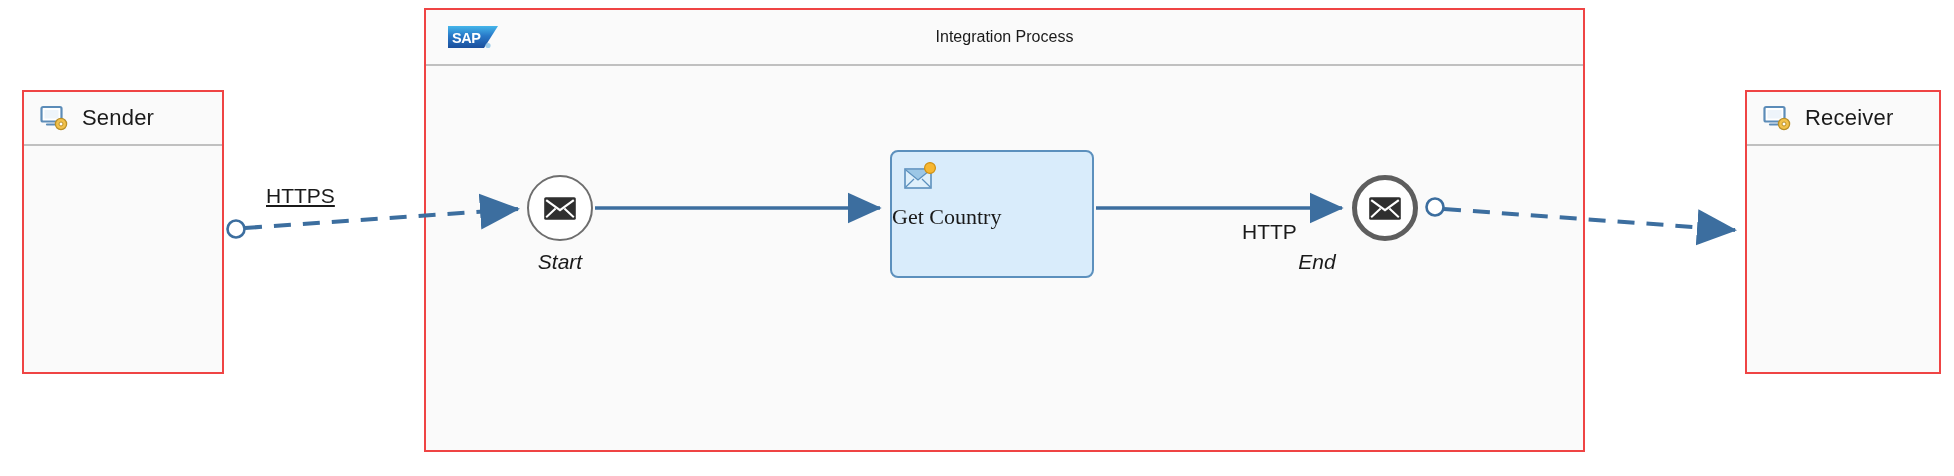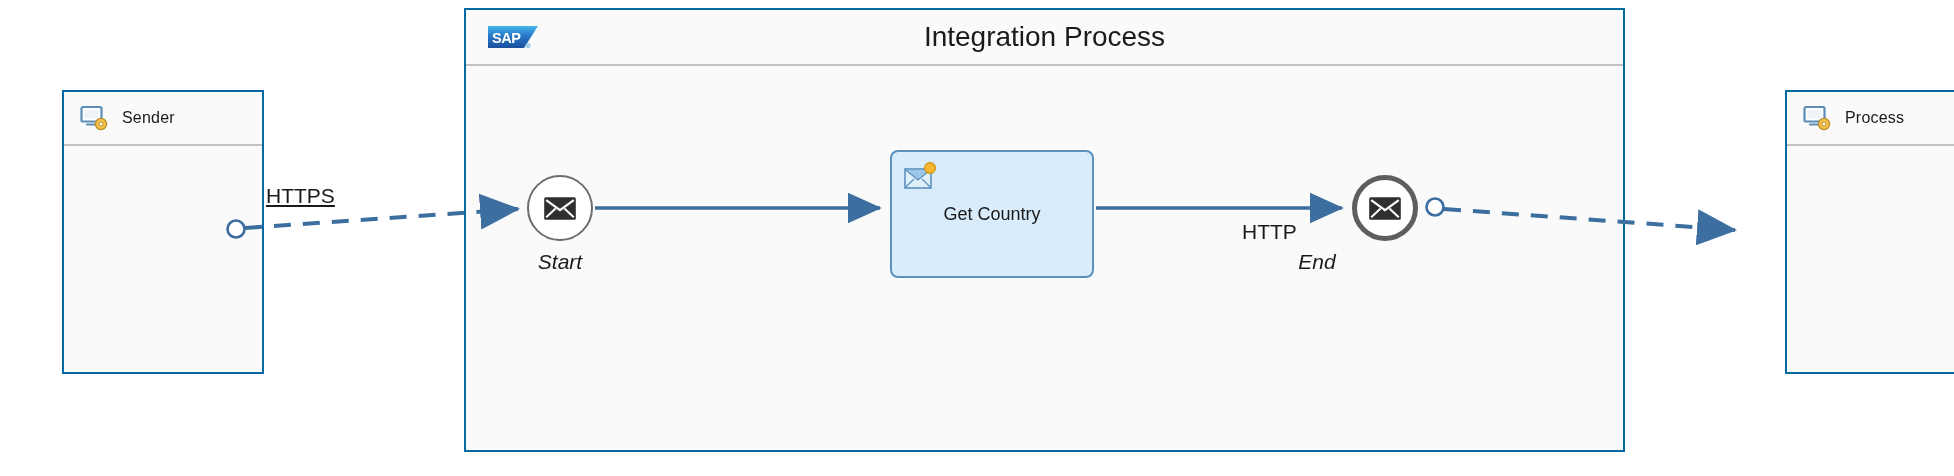--- a/index.html
+++ b/index.html
@@ -8,50 +8,49 @@
     background: #ffffff;
     font-family: "Liberation Sans", sans-serif;
     overflow: hidden;
   }
   #canvas { position: relative; width: 1954px; height: 476px; background: #fff; }
 
   
   .pool {
     position: absolute;
     background: #fafafa;
-    border: 2px solid #0369a1;
-    margin-left: 40px;
+    border: 2px solid #ef4444;
   }
   .pool-header {
     position: relative;
     height: 54px;
     border-bottom: 2px solid #c0c0c0;
     background: #fafafa;
     display: flex;
     align-items: center;
   }
   .pool-body { background: #fafafa; width: 100%; }
 
   #sender-pool  { left: 22px;   top: 90px;  width: 202px;  height: 284px; }
   #receiver-pool{ left: 1745px; top: 90px;  width: 196px;  height: 284px; }
   #process-pool { left: 424px;  top: 8px;   width: 1161px; height: 444px; }
 
   .participant-icon { margin-left: 16px; width: 28px; height: 26px; flex: 0 0 auto; }
   .participant-label {
     margin-left: 14px;
-    font-size: 16px;
+    font-size: 22px;
     color: #1a1a1a;
     letter-spacing: .2px;
     white-space: nowrap;
   }
 
   
   #process-pool .pool-header { height: 56px; justify-content: center; }
   #sap-logo { position: absolute; left: 22px; top: 50%; transform: translateY(-50%); width: 52px; height: 26px; }
-  #process-title { font-size: 28px; color: #1a1a1a; }
+  #process-title { font-size: 16px; color: #1a1a1a; }
 
   
   #wires { position: absolute; left: 0; top: 0; width: 1954px; height: 476px; pointer-events: none; }
 
   
   .event {
     position: absolute;
     border-radius: 50%;
     background: #ffffff;
     display: flex; align-items: center; justify-content: center;
@@ -77,23 +76,23 @@
     position: absolute;
     left: 890px; top: 150px; width: 204px; height: 128px;
     background: #d9ecfb;
     border: 2px solid #5c90bd;
     border-radius: 8px;
   }
   #task-type-icon { position: absolute; left: 12px; top: 10px; width: 34px; height: 30px; }
   #task-label {
     position: absolute;
     left: 0; right: 0; top: 52px;
-    text-align: center;
-    font-size: 18px;
-    color: #1a1a1a;
+    font-size: 22px;
+    color: #1a1a1a;
+    font-family: Liberation Serif, serif;
   }
 
   
   .wire-label {
     position: absolute;
     font-size: 21px;
     color: #1a1a1a;
     white-space: nowrap;
   }
   #https-label { left: 266px;  top: 184px; text-decoration: underline; }
@@ -139,21 +138,21 @@
 
   <div class="pool" id="receiver-pool">
     <div class="pool-header">
       <svg class="participant-icon" viewBox="0 0 28 26">
         <rect x="1.5" y="2" width="20" height="14.5" rx="1.5" fill="#ffffff" stroke="#5c8cb8" stroke-width="2.2"></rect>
         <rect x="4.5" y="5" width="14" height="8.5" fill="#eef4fa"></rect>
         <path d="M7 19.5 h11" stroke="#5c8cb8" stroke-width="2.2" stroke-linecap="round"></path>
         <circle cx="21" cy="19" r="5.6" fill="#f2c14a" stroke="#b98f28" stroke-width="1.3"></circle>
         <circle cx="21" cy="19" r="2" fill="#ffffff" stroke="#b98f28" stroke-width="1"></circle>
       </svg>
-      <span class="participant-label">Process</span>
+      <span class="participant-label">Receiver</span>
     </div>
     <div class="pool-body" style="height:226px"></div>
   </div>
 
   <svg id="wires" viewBox="0 0 1954 476">
     <defs>
       <marker id="arrow-solid" markerWidth="11" markerHeight="11" refX="9.5" refY="5.5" orient="auto">
         <path d="M0,1 L10,5.5 L0,10 Z" fill="#3c6e9f"></path>
       </marker>
       <marker id="arrow-dash" markerWidth="11" markerHeight="11" refX="9.5" refY="5.5" orient="auto">

